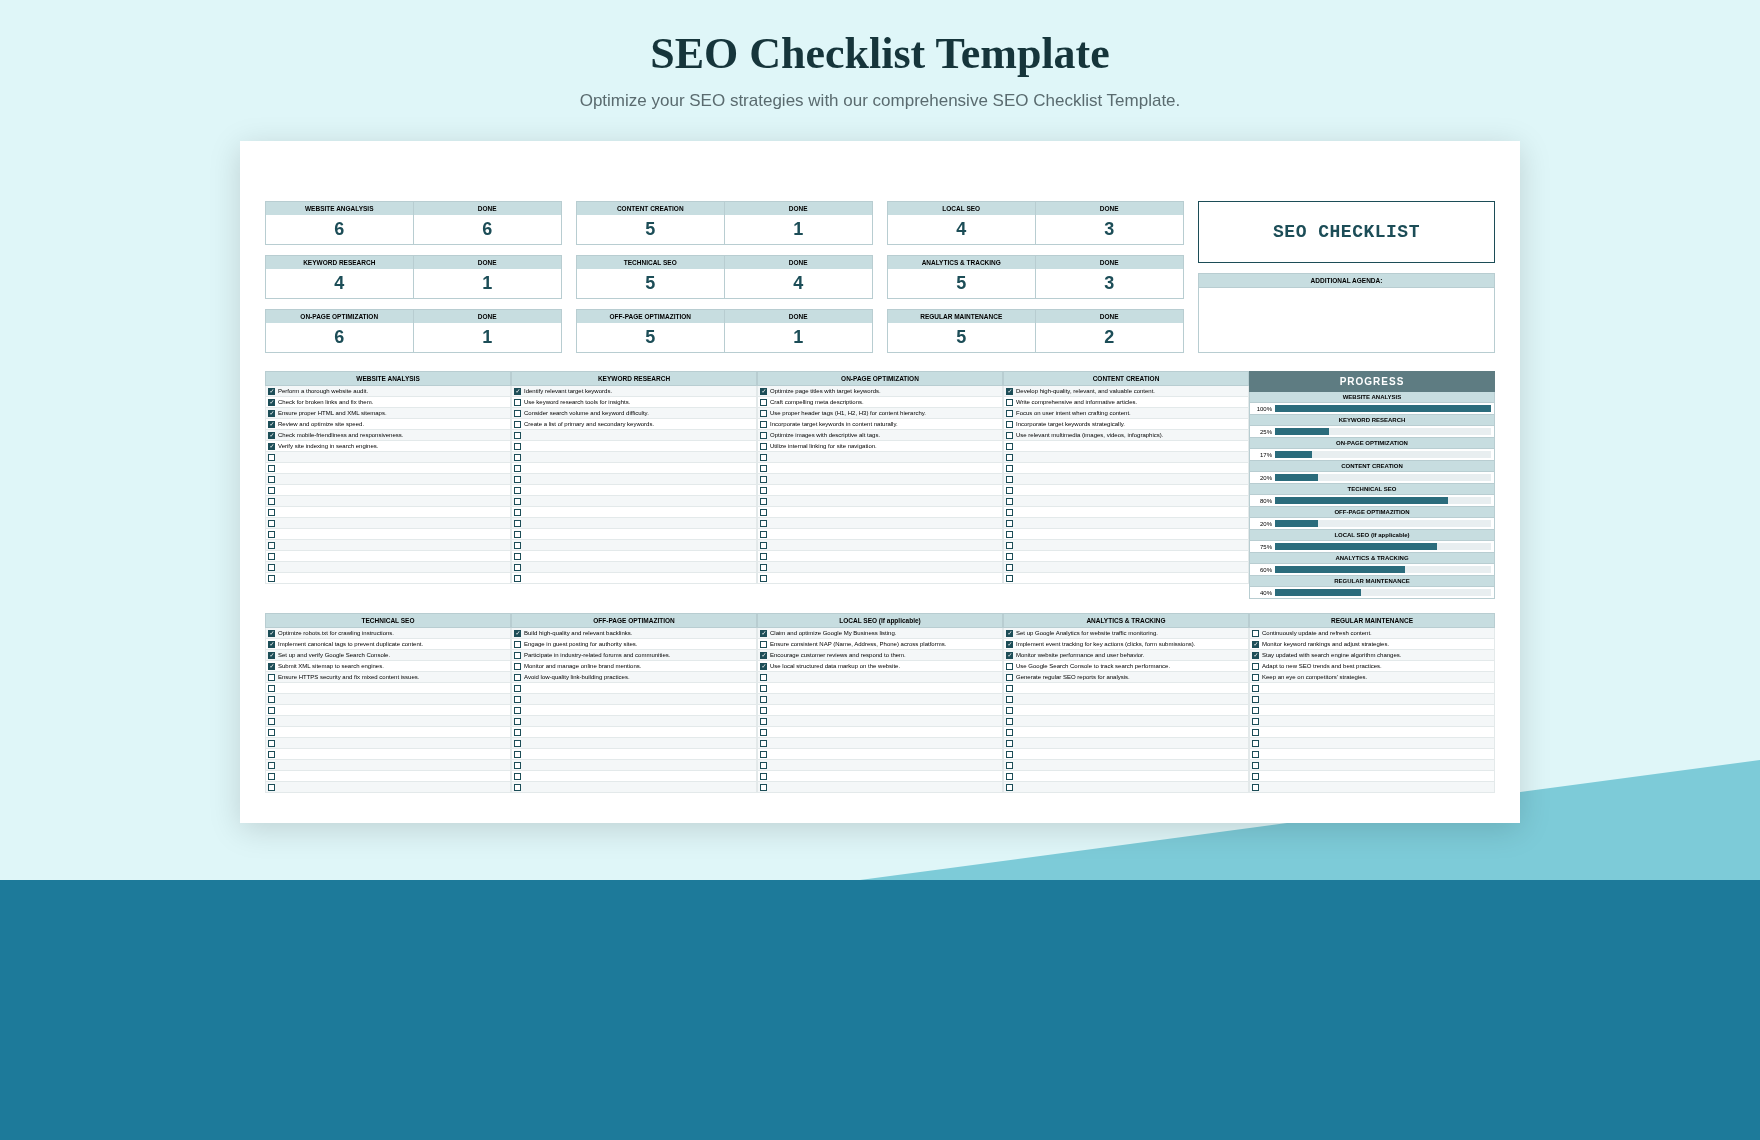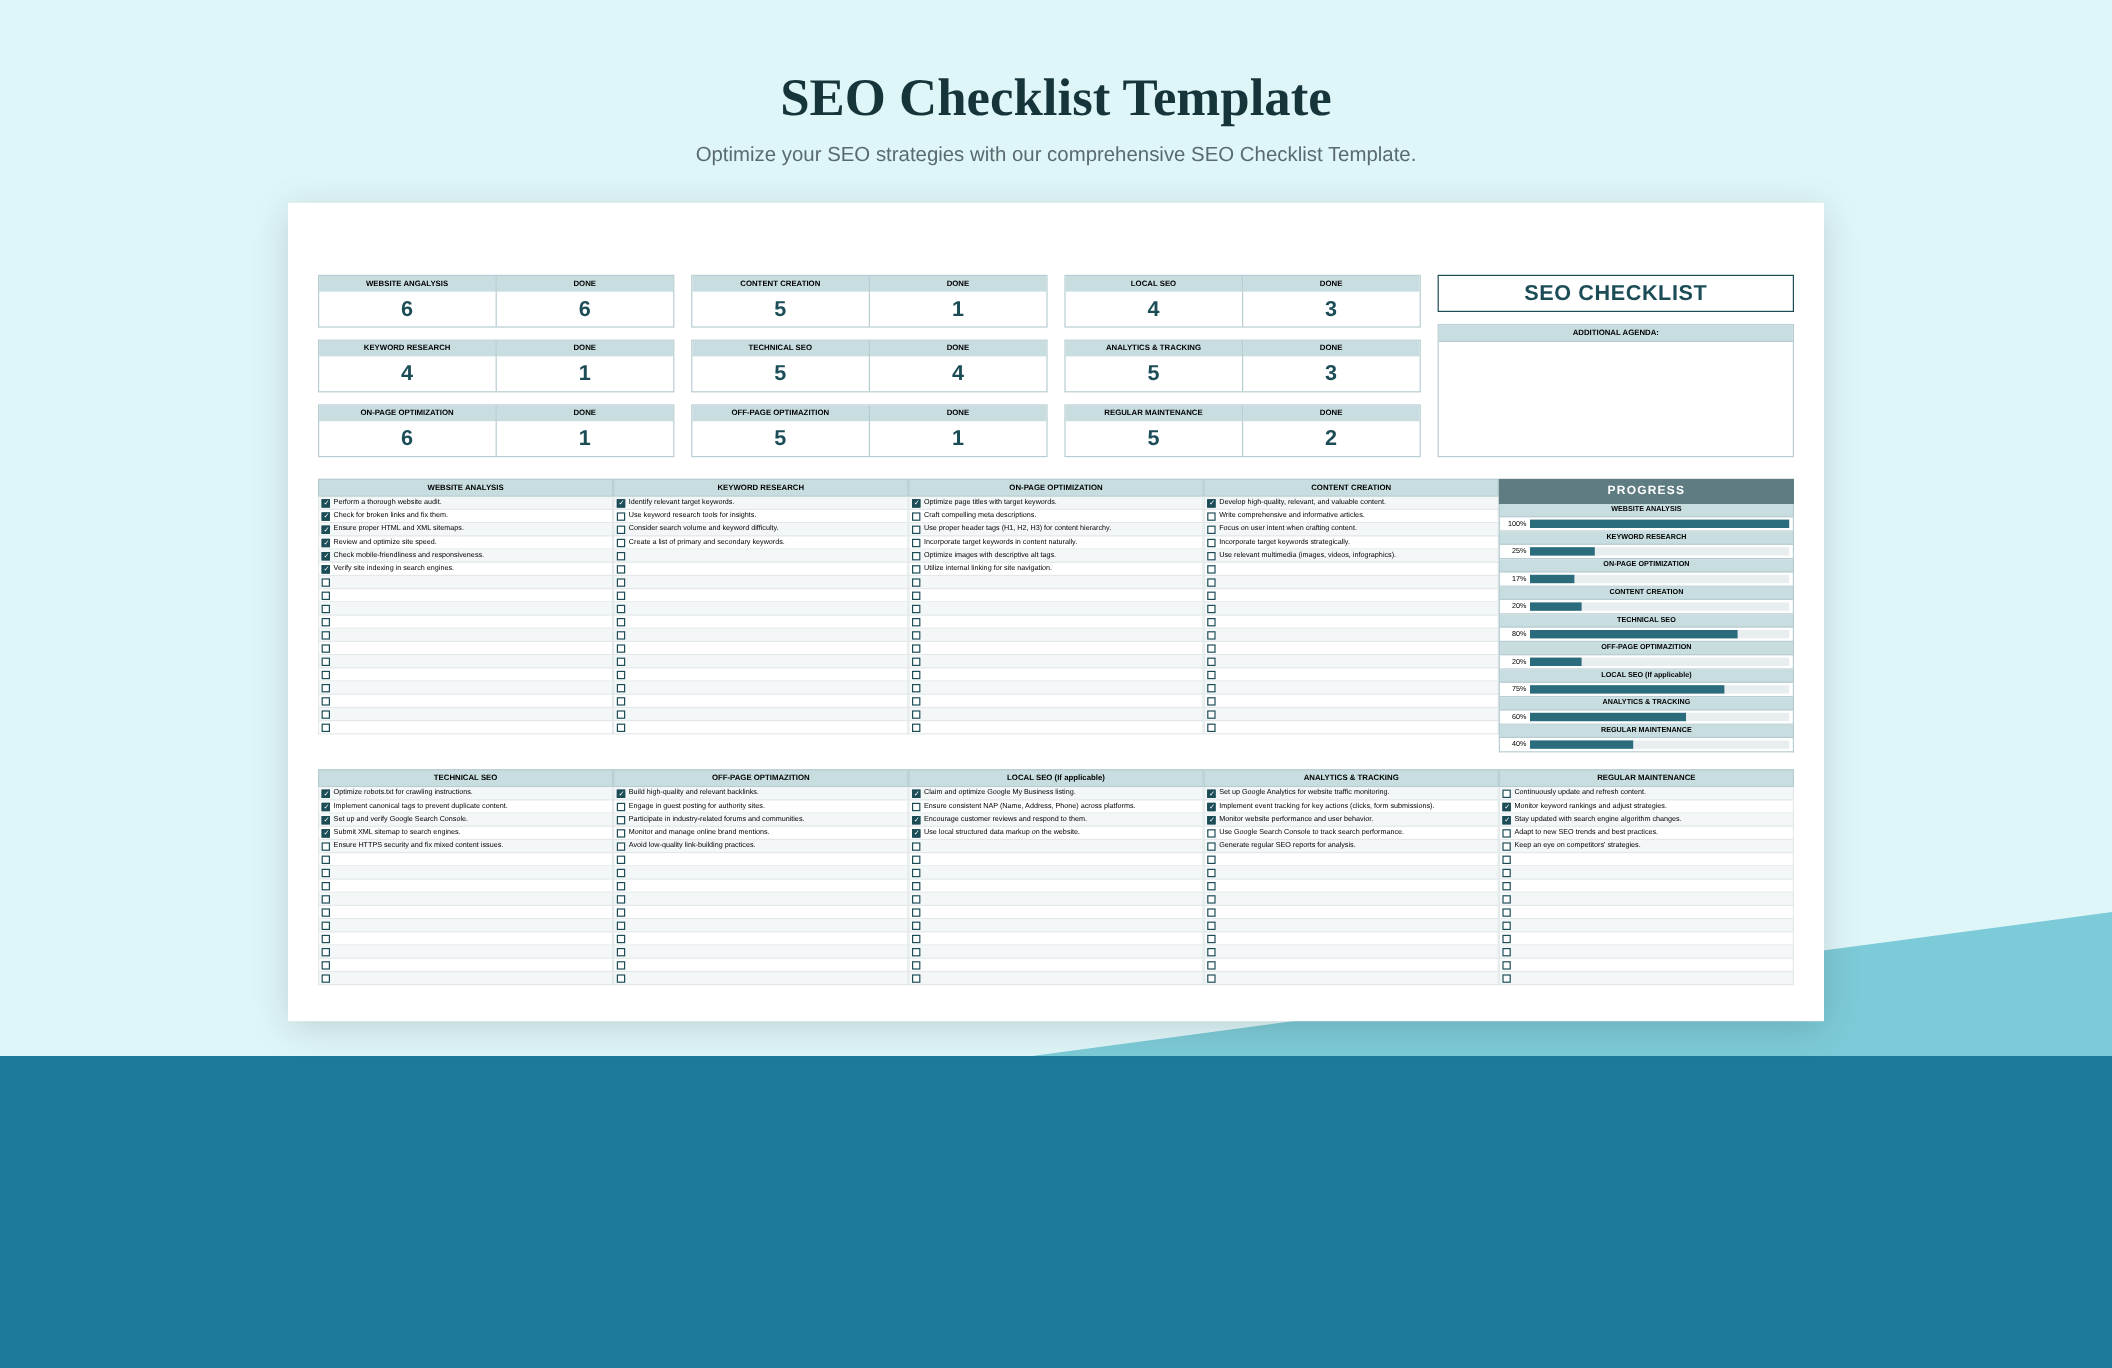--- a/index.html
+++ b/index.html
@@ -19,43 +19,44 @@
     z-index:1;
   }
   .bg-tri {
     position:absolute;
     bottom:260px; right:0;
     width:0;height:0;
     border-right: 900px solid #7dcbd8;
     border-top: 120px solid transparent;
     z-index:1;
   }
-  .header { text-align: center; padding-top: 56px; position: relative; z-index: 2; }
+  .header { text-align: center; padding-top: 28px; position: relative; z-index: 2; }
   .header h1 { font-family: Georgia, 'Times New Roman', serif; font-size: 44px; color: #16353b; font-weight: 600; }
   .header p { font-size: 17px; color: #5a6b6f; margin-top: 12px; }
   .sheet {
     position: relative;
     z-index: 2;
     width: 1280px;
     background: #fff;
     margin: 30px auto 0;
     padding: 60px 25px 30px;
     box-shadow: 0 6px 30px rgba(0,0,0,0.15);
     font-size: 6.5px;
   }
   .summary-grid { display: grid; grid-template-columns: repeat(4, 1fr); gap: 10px 14px; }
   .topright { grid-column: 4; grid-row: 1 / span 3; display:flex; flex-direction:column; }
   .seo-title {
     border: 1.5px solid #1c4d57;
     text-align: center;
     font-weight: 800;
     font-size: 18px;
     color: #1c4d57;
-    padding: 4px 0;
+    padding: 20px 0;
     letter-spacing: 0.5px;
+    font-family: Liberation Mono, monospace;
   }
   .agenda-box { border:1px solid #b8cdd1; margin-top:10px; flex:1; min-height:68px;}
   .agenda-box .hd { background:#c7dde0; text-align:center; font-weight:700; font-size:6.5px; padding:3px 0; border-bottom:1px solid #b8cdd1;}
   .stat-card { display: flex; border:1px solid #b8cdd1; }
   .stat-card > div { flex:1; }
   .stat-card .lbl { background:#c7dde0; text-align:center; font-weight:700; padding:3px 0; font-size:6.5px; border-right:1px solid #b8cdd1;}
   .stat-card .lbl.done { border-right:none;}
   .stat-card .val { text-align:center; font-size:18px; font-weight:700; padding:4px 0; color:#1c4d57; border-right:1px solid #b8cdd1;}
   .stat-card .val.done { border-right:none;}
   .stat-cell { display:flex; flex-direction:column; flex:1;}

